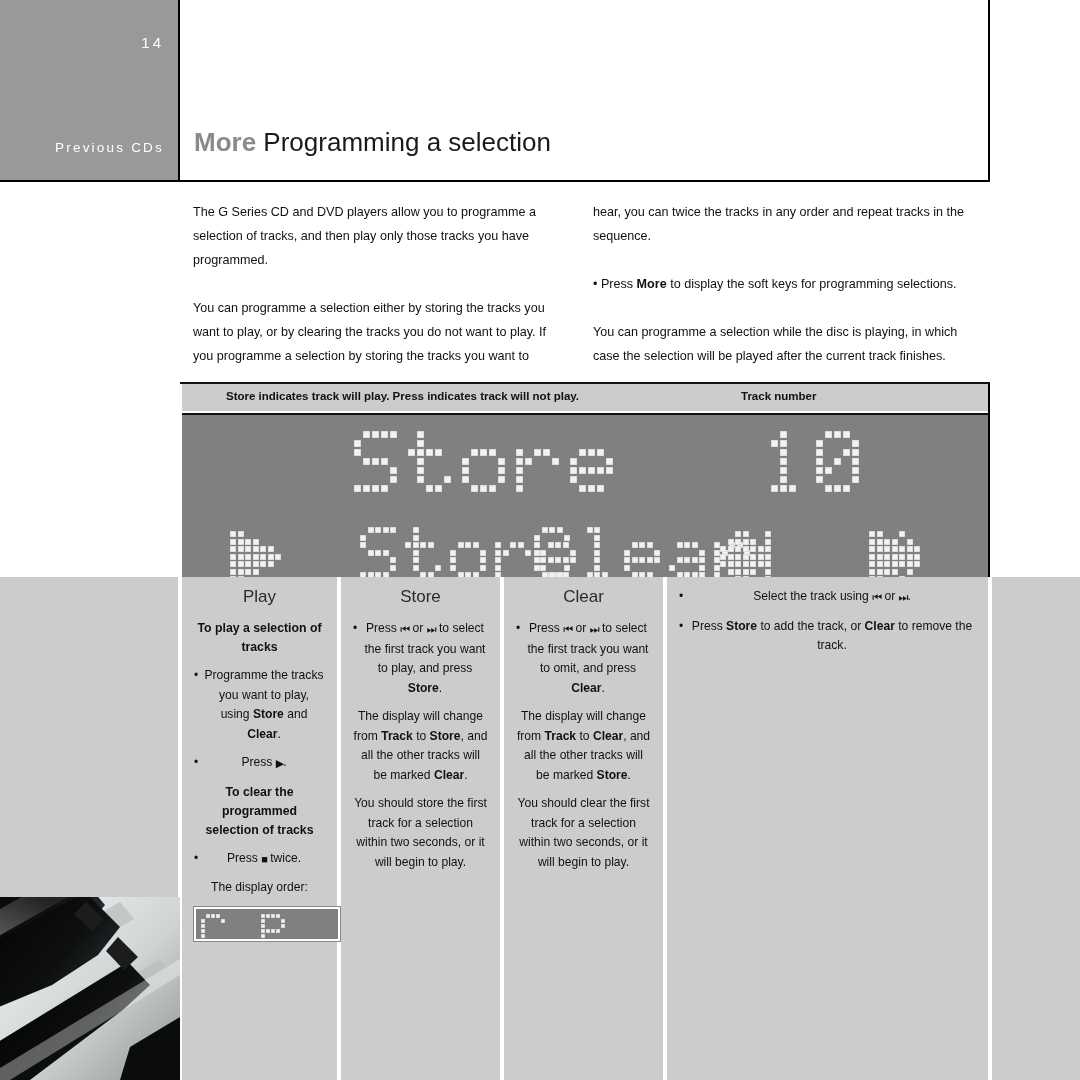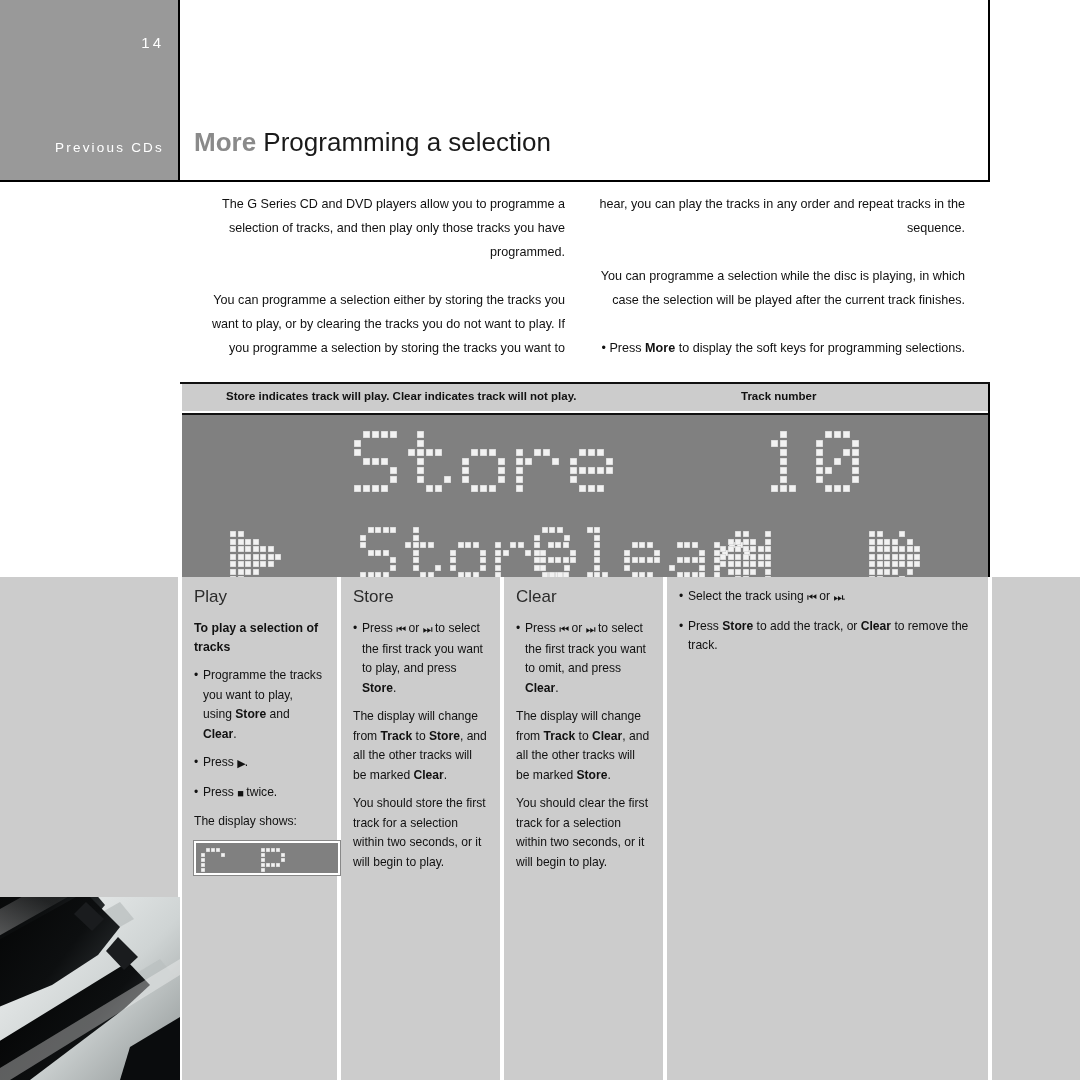--- a/index.html
+++ b/index.html
@@ -102,21 +102,21 @@
   .intro-col {
     position: absolute;
     top: 10px;
     width: 372px;
     font-size: 12.6px;
     line-height: 24px;
     color: #111111;
   }
   .intro-col.left { left: 13px; }
   .intro-col.right { left: 413px; }
-  .intro-col p { margin: 0 0 24px 0; text-align: right; }
+  .intro-col p { margin: 8px 0 24px 0; }
   .intro-col p:last-child { margin-bottom: 0; }
   .intro-col b { font-weight: bold; }
 
   .rule-intro-bottom {
     position: absolute;
     left: 180px; top: 382px;
     width: 810px; height: 2px;
     background: #111111;
   }
 
@@ -176,20 +176,21 @@
     background: #f2f2f2;
     box-shadow: 0 0 0 0.5px rgba(128,128,128,0.35) inset;
   }
 
   
   .cols {
     position: absolute;
     left: 0; top: 577px;
     width: 943px; height: 503px;
     background: #ffffff;
+    text-align: center;
   }
   .col {
     position: absolute;
     top: 0;
     height: 503px;
     background: #cccccc;
   }
   .col.c0 { left: 0;    width: 178px; background: #cccccc; }
   .col.c1 { left: 182px; width: 155px; }
   .col.c2 { left: 341px; width: 159px; }
@@ -280,29 +281,29 @@
     </div>
   </div>
   <div class="rule-head"></div>
 
   <div class="intro">
     <div class="intro-col left">
       <p>The G Series CD and DVD players allow you to programme a selection of tracks, and then play only those tracks you have programmed.</p>
       <p>You can programme a selection either by storing the tracks you want to play, or by clearing the tracks you do not want to play. If you programme a selection by storing the tracks you want to</p>
     </div>
     <div class="intro-col right">
-      <p>hear, you can play the tracks in any order and repeat tracks in the sequence.</p>
+      <p>hear, you can twice the tracks in any order and repeat tracks in the sequence.</p>
+      <p><span>• Press </span><b>More</b><span> to display the soft keys for programming selections.</span></p>
       <p>You can programme a selection while the disc is playing, in which case the selection will be played after the current track finishes.</p>
-      <p><span>• Press </span><b>More</b><span> to display the soft keys for programming selections.</span></p>
     </div>
   </div>
   <div class="rule-intro-bottom"></div>
 
   <div class="caption-bar">
-    <div class="caption-main">Store indicates track will play. Clear indicates track will not play.</div>
+    <div class="caption-main">Store indicates track will play. Press indicates track will not play.</div>
     <div class="caption-track">Track number</div>
   </div>
 
   <div class="vfd">
     <div class="vfd-main-row" id="vfd-main">
         <div class="dm" style="left: 172px; top: 2px; width: 261px; height: 63px;">
           <i style="left: 9px; top: 0px; width: 7px; height: 7px;"></i>
           <i style="left: 18px; top: 0px; width: 7px; height: 7px;"></i>
           <i style="left: 27px; top: 0px; width: 7px; height: 7px;"></i>
           <i style="left: 36px; top: 0px; width: 7px; height: 7px;"></i>
@@ -639,22 +640,23 @@
   </div>
 
   <div class="cols">
     <div class="col c0"></div>
     <div class="col c1">
         <div class="col-inner" id="col-0">
           <div class="col-title">Play</div>
           <div class="col-sub">To play a selection of tracks</div>
           <div class="col-body bullet">Programme the tracks you want to play, using <b>Store</b> and <b>Clear</b>.</div>
           <div class="col-body bullet">Press <span class="ic">▶</span>.</div>
+          <div class="col-sub">To clear the programmed selection of tracks</div>
           <div class="col-body bullet">Press <span class="ic">■</span> twice.</div>
-          <div class="col-body">The display shows:</div>
+          <div class="col-body">The display order:</div>
           <div class="mini-display">
             <div class="dm" style="left: 5px; top: 5px; width: 115px; height: 35px;">
               <i style="left: 5px; top: 0px; width: 4px; height: 4px;"></i>
               <i style="left: 10px; top: 0px; width: 4px; height: 4px;"></i>
               <i style="left: 15px; top: 0px; width: 4px; height: 4px;"></i>
               <i style="left: 60px; top: 0px; width: 4px; height: 4px;"></i>
               <i style="left: 65px; top: 0px; width: 4px; height: 4px;"></i>
               <i style="left: 70px; top: 0px; width: 4px; height: 4px;"></i>
               <i style="left: 75px; top: 0px; width: 4px; height: 4px;"></i>
               <i style="left: 0px; top: 5px; width: 4px; height: 4px;"></i>

